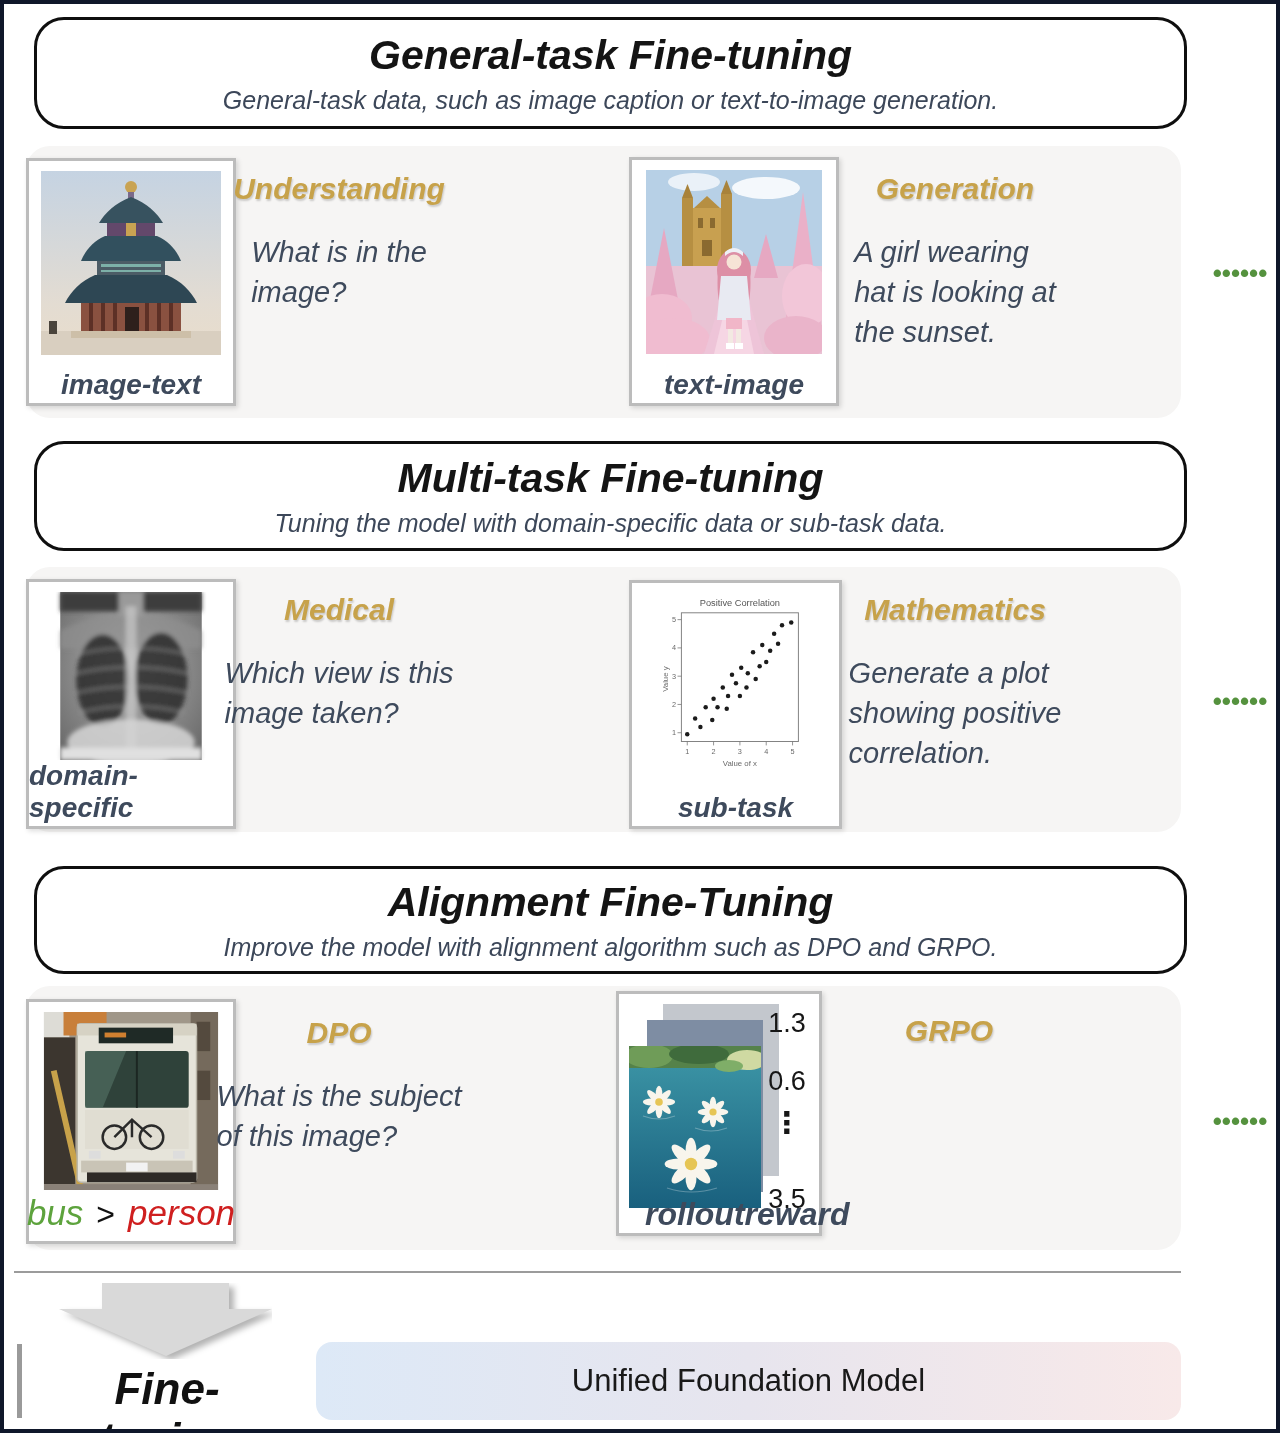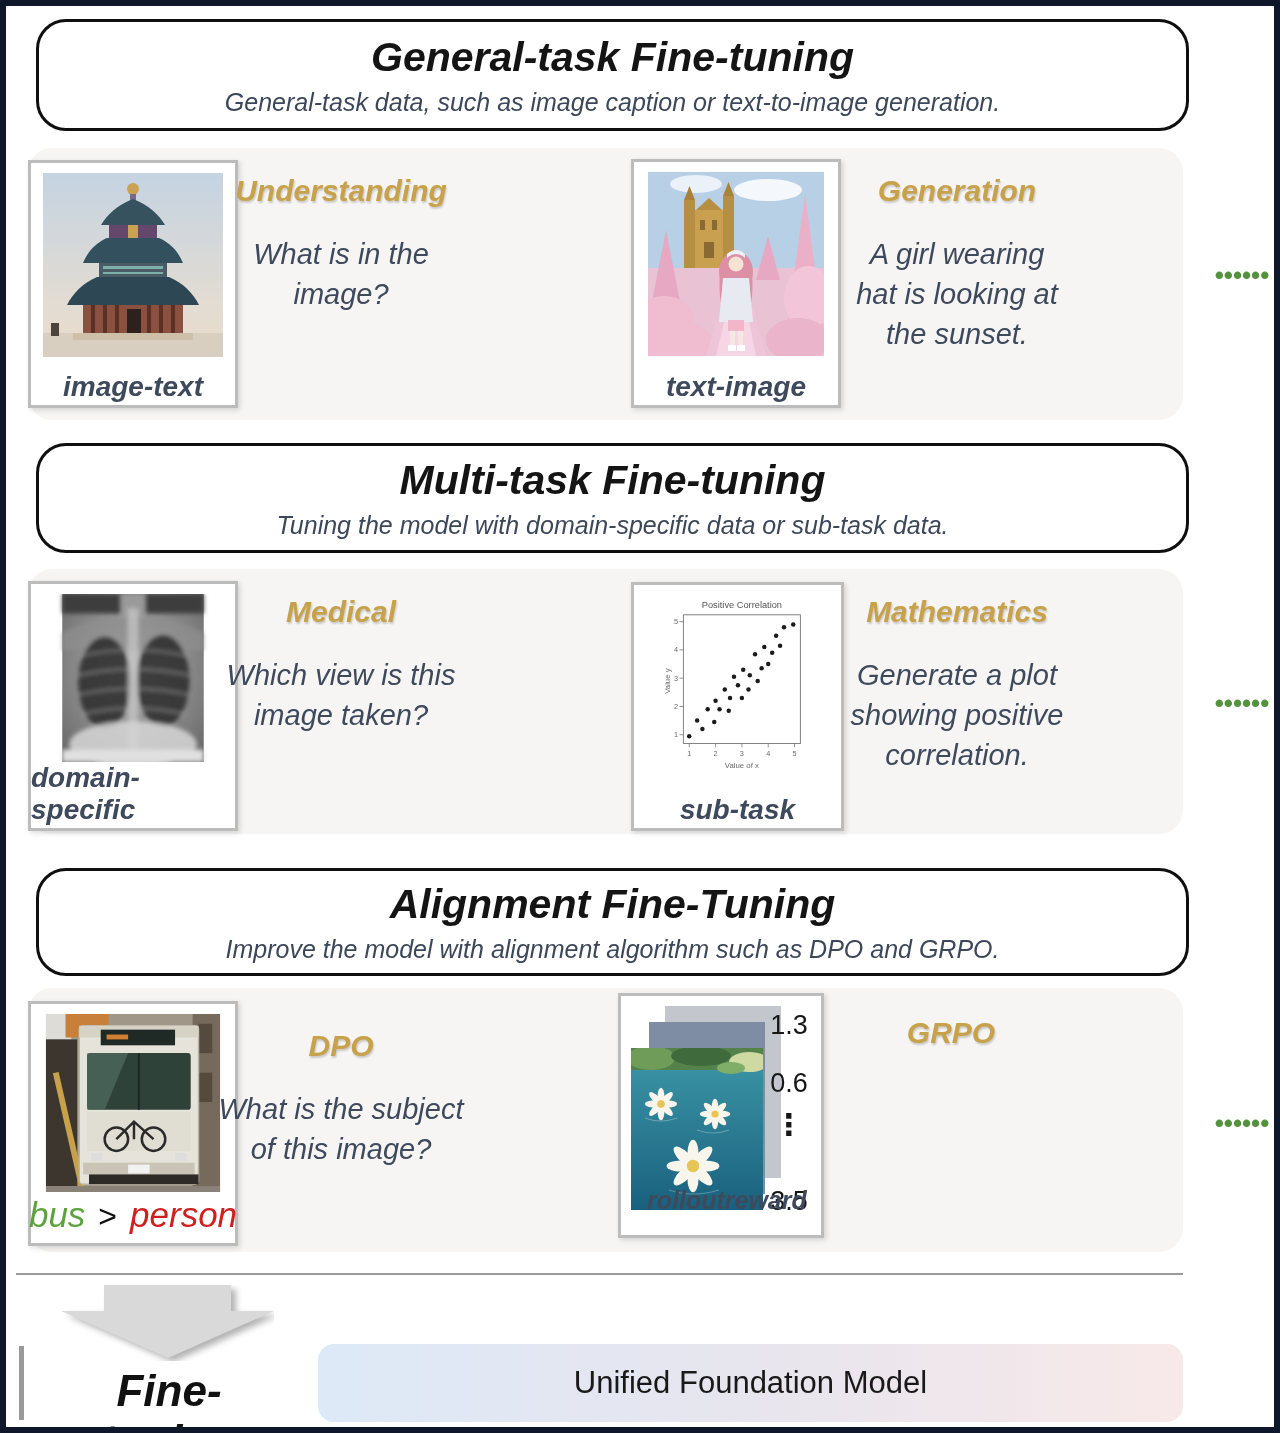--- a/index.html
+++ b/index.html
@@ -1,17 +1,17 @@
 <!DOCTYPE html>
 <html><head>
 <meta charset="utf-8">
 <style>
   html,body{margin:0;padding:0;background:#fff;}
   .page{position:relative;width:1280px;height:1433px;box-sizing:border-box;
-        background:#ffffff;border:6px solid #0f172a;overflow:hidden;
+        background:#ffffff;border:4px solid #0f172a;overflow:hidden;
         font-family:"Liberation Sans","DejaVu Sans",sans-serif;}
   
   .tbox{position:absolute;left:30px;width:1153px;box-sizing:border-box;
         border:3px solid #0f0f0f;border-radius:30px;background:#fff;
         display:flex;flex-direction:column;align-items:center;justify-content:center;gap:7px;}
   .tbox .stitle{font-size:41px;font-weight:bold;font-style:italic;color:#141414;}
   .tbox .ssub{font-size:25px;font-style:italic;color:#3c4759;}
   .t1{top:13px;height:112px;}
   .t2{top:437px;height:110px;}
   .t3{top:862px;height:108px;}
@@ -22,21 +22,21 @@
   .p3{top:982px;height:264px;}
   
   .card{position:absolute;background:#fff;border:3px solid #bcbcbc;box-sizing:border-box;
         box-shadow:2px 2px 5px rgba(0,0,0,.14);
         display:flex;flex-direction:column;align-items:center;}
   .card .pimg{margin-top:10px;}
   .ccap{margin-top:auto;padding-bottom:2px;font-size:28px;font-weight:bold;
         font-style:italic;color:#3e4a5c;}
   
   .tcol{position:absolute;top:26px;display:flex;flex-direction:column;align-items:center;
-        gap:26px;text-align:center;}
+        gap:26px;}
   .tcolA{left:148px;width:330px;}
   .tcolB{left:768px;width:322px;}
   .hgold{font-size:30px;font-weight:bold;font-style:italic;color:#c7a24a;
          text-shadow:1px 2px 2px rgba(0,0,0,.18);}
   .btxt{font-size:29px;font-style:italic;color:#3e4a5c;line-height:1.38;white-space:pre-line;}
   
   .dots{position:absolute;left:1200px;width:72px;text-align:center;font-size:26px;
         font-weight:bold;color:#55923e;letter-spacing:0px;}
   .d1{top:254px;} .d2{top:682px;} .d3{top:1102px;}
   
@@ -47,22 +47,22 @@
   .grpo{padding:0;}
   .stack{position:absolute;left:8px;top:10px;width:160px;height:200px;}
   .stk-back{position:absolute;left:36px;top:0;width:116px;height:172px;background:#c3c7cd;}
   .stk-mid{position:absolute;left:20px;top:16px;width:116px;height:172px;background:#7e8da3;}
   .stk-front{position:absolute;left:2px;top:42px;}
   .rewards{position:absolute;right:8px;top:14px;width:48px;height:212px;text-align:center;
            font-size:27px;color:#161616;}
   .rewards .rv{position:absolute;left:0;width:100%;}
   .r0{top:0;} .r1{top:58px;} .rdots{top:100px;font-weight:bold;font-size:30px;line-height:1;}
   .r2{top:176px;}
-  .caprow{position:absolute;left:0;right:0;bottom:20px;display:flex;justify-content:flex-start;
-          padding:0 14px 0 26px;font-size:25px;font-weight:bold;font-style:italic;color:#3e4a5c;}
+  .caprow{position:absolute;left:0;right:0;bottom:0;display:flex;justify-content:flex-start;
+          padding:0 14px 0 26px;font-size:32px;font-weight:bold;font-style:italic;color:#3e4a5c;}
   
   .scsvg text{font-family:"Liberation Sans","DejaVu Sans",sans-serif;fill:#6a6a6a;}
   .scsvg .sct{font-size:9.5px;fill:#555;}
   .scsvg .scl{font-size:8px;}
   .scsvg .tick{font-size:7.5px;}
   .scsvg line{stroke:#777;stroke-width:.8;}
   
   .divider{position:absolute;left:10px;top:1267px;width:1167px;height:2px;background:#9b9b9b;}
   .arrow{position:absolute;left:55px;top:1279px;}
   .vbar{position:absolute;left:13px;top:1340px;width:5px;height:74px;background:#9a9a9a;}
@@ -333,21 +333,21 @@
         </g>
         <rect x="0" y="176" width="178" height="6" fill="#8a8178"></rect>
       </svg>
       <div class="buscap">
         <span class="busw">bus</span>
         <span class="cmp">&gt;</span>
         <span class="perw">person</span>
       </div>
     </div>
 
-    <div class="tcol tcolA" style="top:41px;">
+    <div class="tcol tcolA" style="top:30px;">
       <div class="hgold">DPO</div>
       <div class="btxt">What is the subject
 of this image?</div>
     </div>
 
     <div class="card grpo" style="left:590px;top:5px;width:206px;height:245px;">
       <div class="stack">
         <div class="stk-back"></div>
         <div class="stk-mid"></div>
         <svg class="stk-front" width="132" height="162" viewBox="0 0 132 162">

